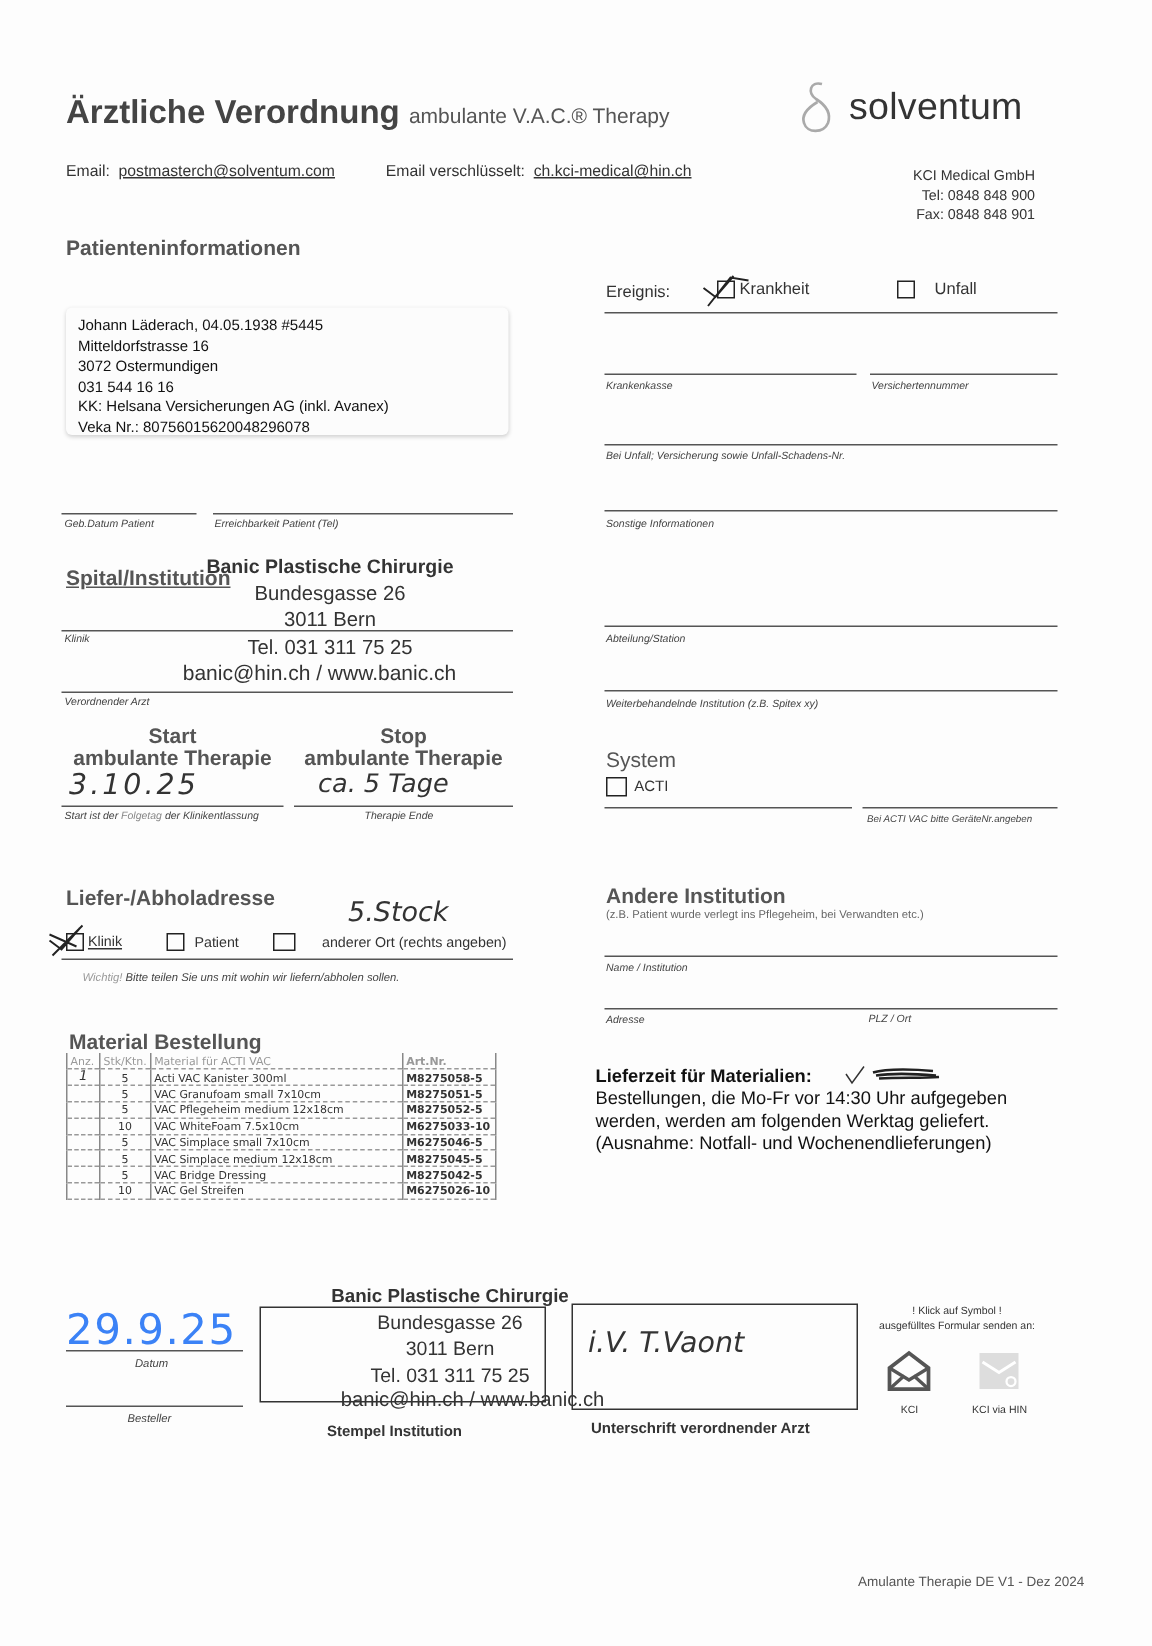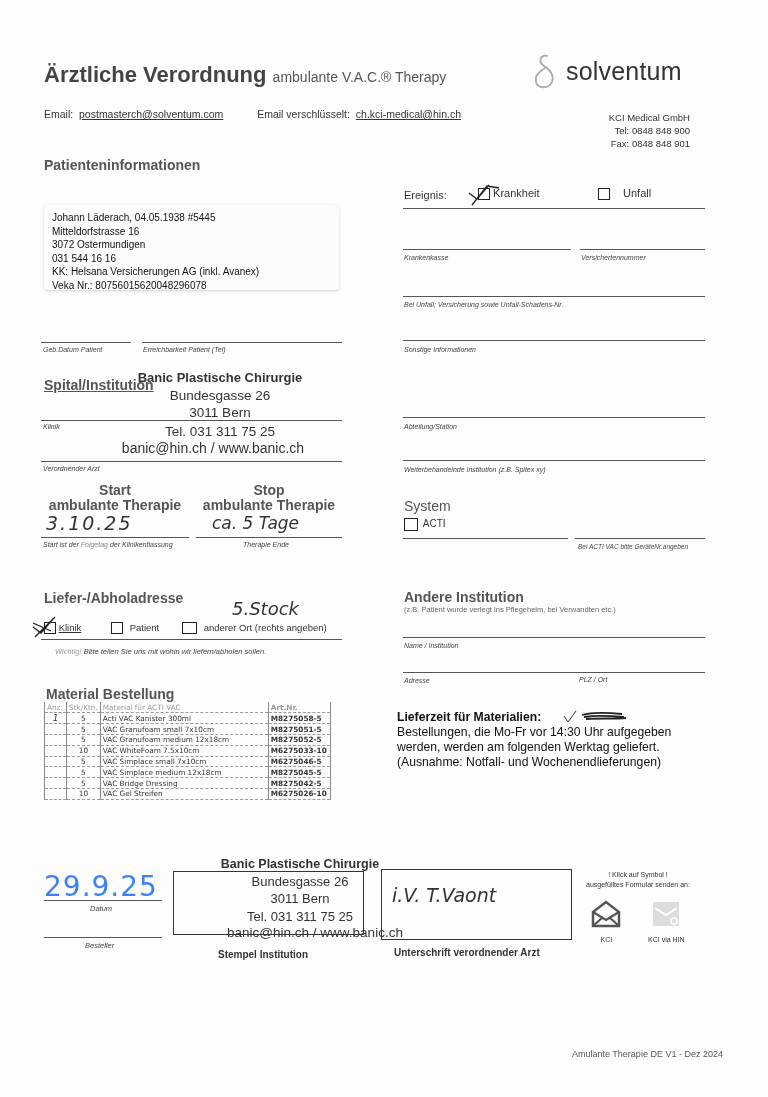--- a/index.html
+++ b/index.html
@@ -149,21 +149,21 @@
     </svg>
   </span>
   <span style="text-decoration:underline">Klinik</span>
 </div>
 <div class="abs" style="left:111px;top:622px;font-size:9.5px;color:#333;white-space:nowrap;">
   <span class="chk"></span>
   <span style="margin-left:4px">Patient</span>
 </div>
 <div class="abs" style="left:182px;top:622px;font-size:9.5px;color:#333;white-space:nowrap;">
   <span class="chk" style="width:15px"></span>
-  <span style="margin-left:4px">anderer Ort  (rechts angeben)</span>
+  <span style="margin-left:15px">anderer Ort  (rechts angeben)</span>
 </div>
 <div class="line" style="left:41px;top:639px;width:301px;"></div>
 <div class="lbl" style="left:55px;top:647px;font-size:7.5px;"><span style="color:#999">Wichtig!</span><span> Bitte teilen Sie uns mit wohin wir liefern/abholen sollen.</span></div>
 
 <div class="abs h2" style="left:404px;top:589px;">Andere Institution</div>
 <div class="abs" style="left:404px;top:605px;font-size:7.5px;color:#666;white-space:nowrap;">(z.B. Patient wurde verlegt ins Pflegeheim, bei Verwandten etc.)</div>
 <div class="line" style="left:403px;top:637px;width:302px;"></div>
 <div class="lbl" style="left:404px;top:642px;">Name / Institution</div>
 <div class="line" style="left:403px;top:672px;width:302px;"></div>
 <div class="lbl" style="left:404px;top:677px;">Adresse</div>
@@ -188,21 +188,21 @@
     </tr>
     <tr>
       <td class="c0"></td>
       <td class="c1">5</td>
       <td class="c2">VAC Granufoam small 7x10cm</td>
       <td class="c3">M8275051-5</td>
     </tr>
     <tr>
       <td class="c0"></td>
       <td class="c1">5</td>
-      <td class="c2">VAC Granufoam medium 12x18cm</td>
+      <td class="c2">VAC Pflegeheim medium 12x18cm</td>
       <td class="c3">M8275052-5</td>
     </tr>
     <tr>
       <td class="c0"></td>
       <td class="c1">10</td>
       <td class="c2">VAC WhiteFoam 7.5x10cm</td>
       <td class="c3">M6275033-10</td>
     </tr>
     <tr>
       <td class="c0"></td>

